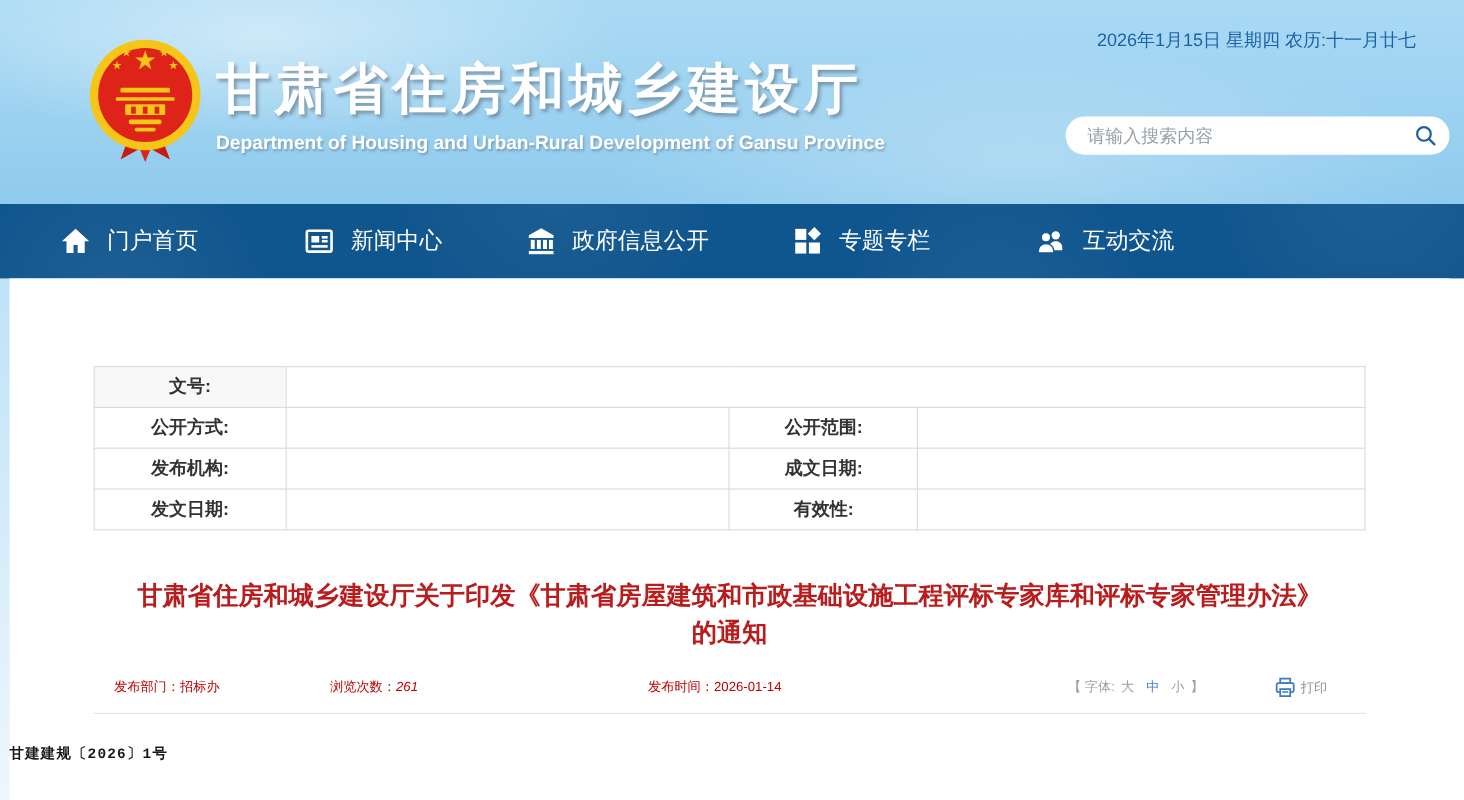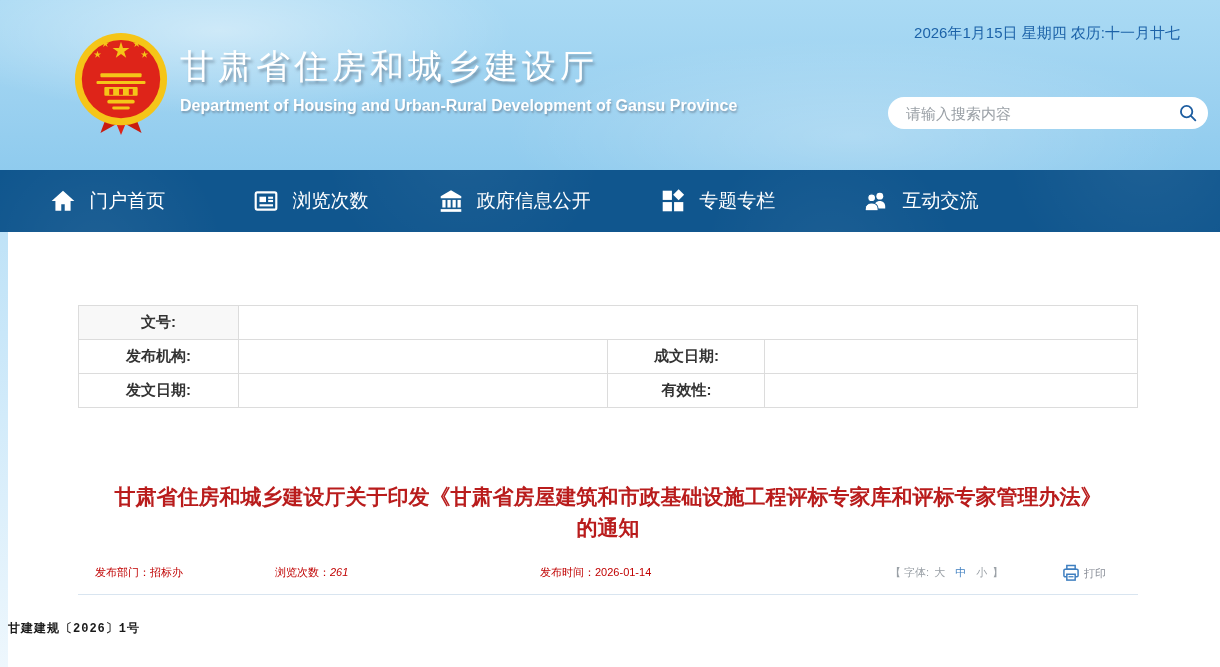--- a/index.html
+++ b/index.html
@@ -10,21 +10,21 @@
 
   
   .topbar { position:absolute; top:0; left:0; width:1220px; height:170px;
             background:
               radial-gradient(ellipse 420px 120px at 18% 18%, rgba(255,255,255,0.45), transparent 70%),
               radial-gradient(ellipse 500px 140px at 70% 80%, rgba(255,255,255,0.25), transparent 70%),
               linear-gradient(180deg,#aadaf4 0%,#9bd1f0 60%,#8fcbee 100%); }
   .date-text { position:absolute; top:24px; right:40px; font-size:15px; color:#1c62a8; }
   .emblem { position:absolute; left:72px; top:30px; width:98px; height:108px; }
   .title-block { position:absolute; left:180px; top:44px; }
-  .title-cn { font-size:34px; font-weight:normal; color:#ffffff; letter-spacing:4px;
+  .title-cn { font-size:45px; font-weight:bold; color:#ffffff; letter-spacing:4px;
               text-shadow:2px 3px 3px rgba(96,116,136,0.65); white-space:nowrap; }
   .title-en { margin-top:7px; font-size:16px; font-weight:bold; color:#ffffff;
               text-shadow:1px 2px 2px rgba(96,116,136,0.6); white-space:nowrap; }
   .search-box { position:absolute; top:97px; right:12px; width:320px; height:32px;
                 background:#ffffff; border-radius:16px; display:flex; align-items:center; }
   .search-box input { flex:1; border:none; outline:none; background:transparent;
                       padding:0 10px 0 18px; font-size:15px; color:#333;
                       font-family:"Liberation Sans", sans-serif; }
   .search-box input::placeholder { color:#9aa0a6; }
   .search-btn { width:40px; height:32px; border:none; background:transparent; cursor:pointer;
@@ -129,21 +129,21 @@
       <span>门户首页</span>
     </div>
     <div class="nav-item">
       <svg width="26" height="26" viewBox="0 0 24 24">
         <rect x="2.5" y="4" width="19" height="16" rx="1.5" fill="none" stroke="#fff" stroke-width="2"></rect>
         <rect x="6" y="8" width="6" height="5" fill="#fff"></rect>
         <rect x="14" y="8" width="4.5" height="2" fill="#fff"></rect>
         <rect x="14" y="11" width="4.5" height="2" fill="#fff"></rect>
         <rect x="6" y="15" width="12.5" height="2" fill="#fff"></rect>
       </svg>
-      <span>浏览次数</span>
+      <span>新闻中心</span>
     </div>
     <div class="nav-item">
       <svg width="26" height="26" viewBox="0 0 24 24" fill="#fff">
         <path d="M12 2 L2.5 7.5 v2 h19 v-2 Z"></path>
         <rect x="4" y="11" width="3" height="7"></rect>
         <rect x="8.7" y="11" width="3" height="7"></rect>
         <rect x="13.4" y="11" width="3" height="7"></rect>
         <rect x="18" y="11" width="3" height="7"></rect>
         <rect x="2.5" y="19.5" width="19" height="2.5"></rect>
       </svg>
@@ -177,20 +177,26 @@
           <col style="width:370px">
           <col style="width:157px">
           <col style="width:373px">
         </colgroup>
       <tbody>
           <tr>
         <td class="label shade">文号:</td>
         <td colspan="3"></td>
       </tr>
       <tr>
+        <td class="label">公开方式:</td>
+        <td></td>
+        <td class="label">公开范围:</td>
+        <td></td>
+      </tr>
+      <tr>
         <td class="label">发布机构:</td>
         <td></td>
         <td class="label">成文日期:</td>
         <td></td>
       </tr>
       <tr>
         <td class="label">发文日期:</td>
         <td></td>
         <td class="label">有效性:</td>
         <td></td>

